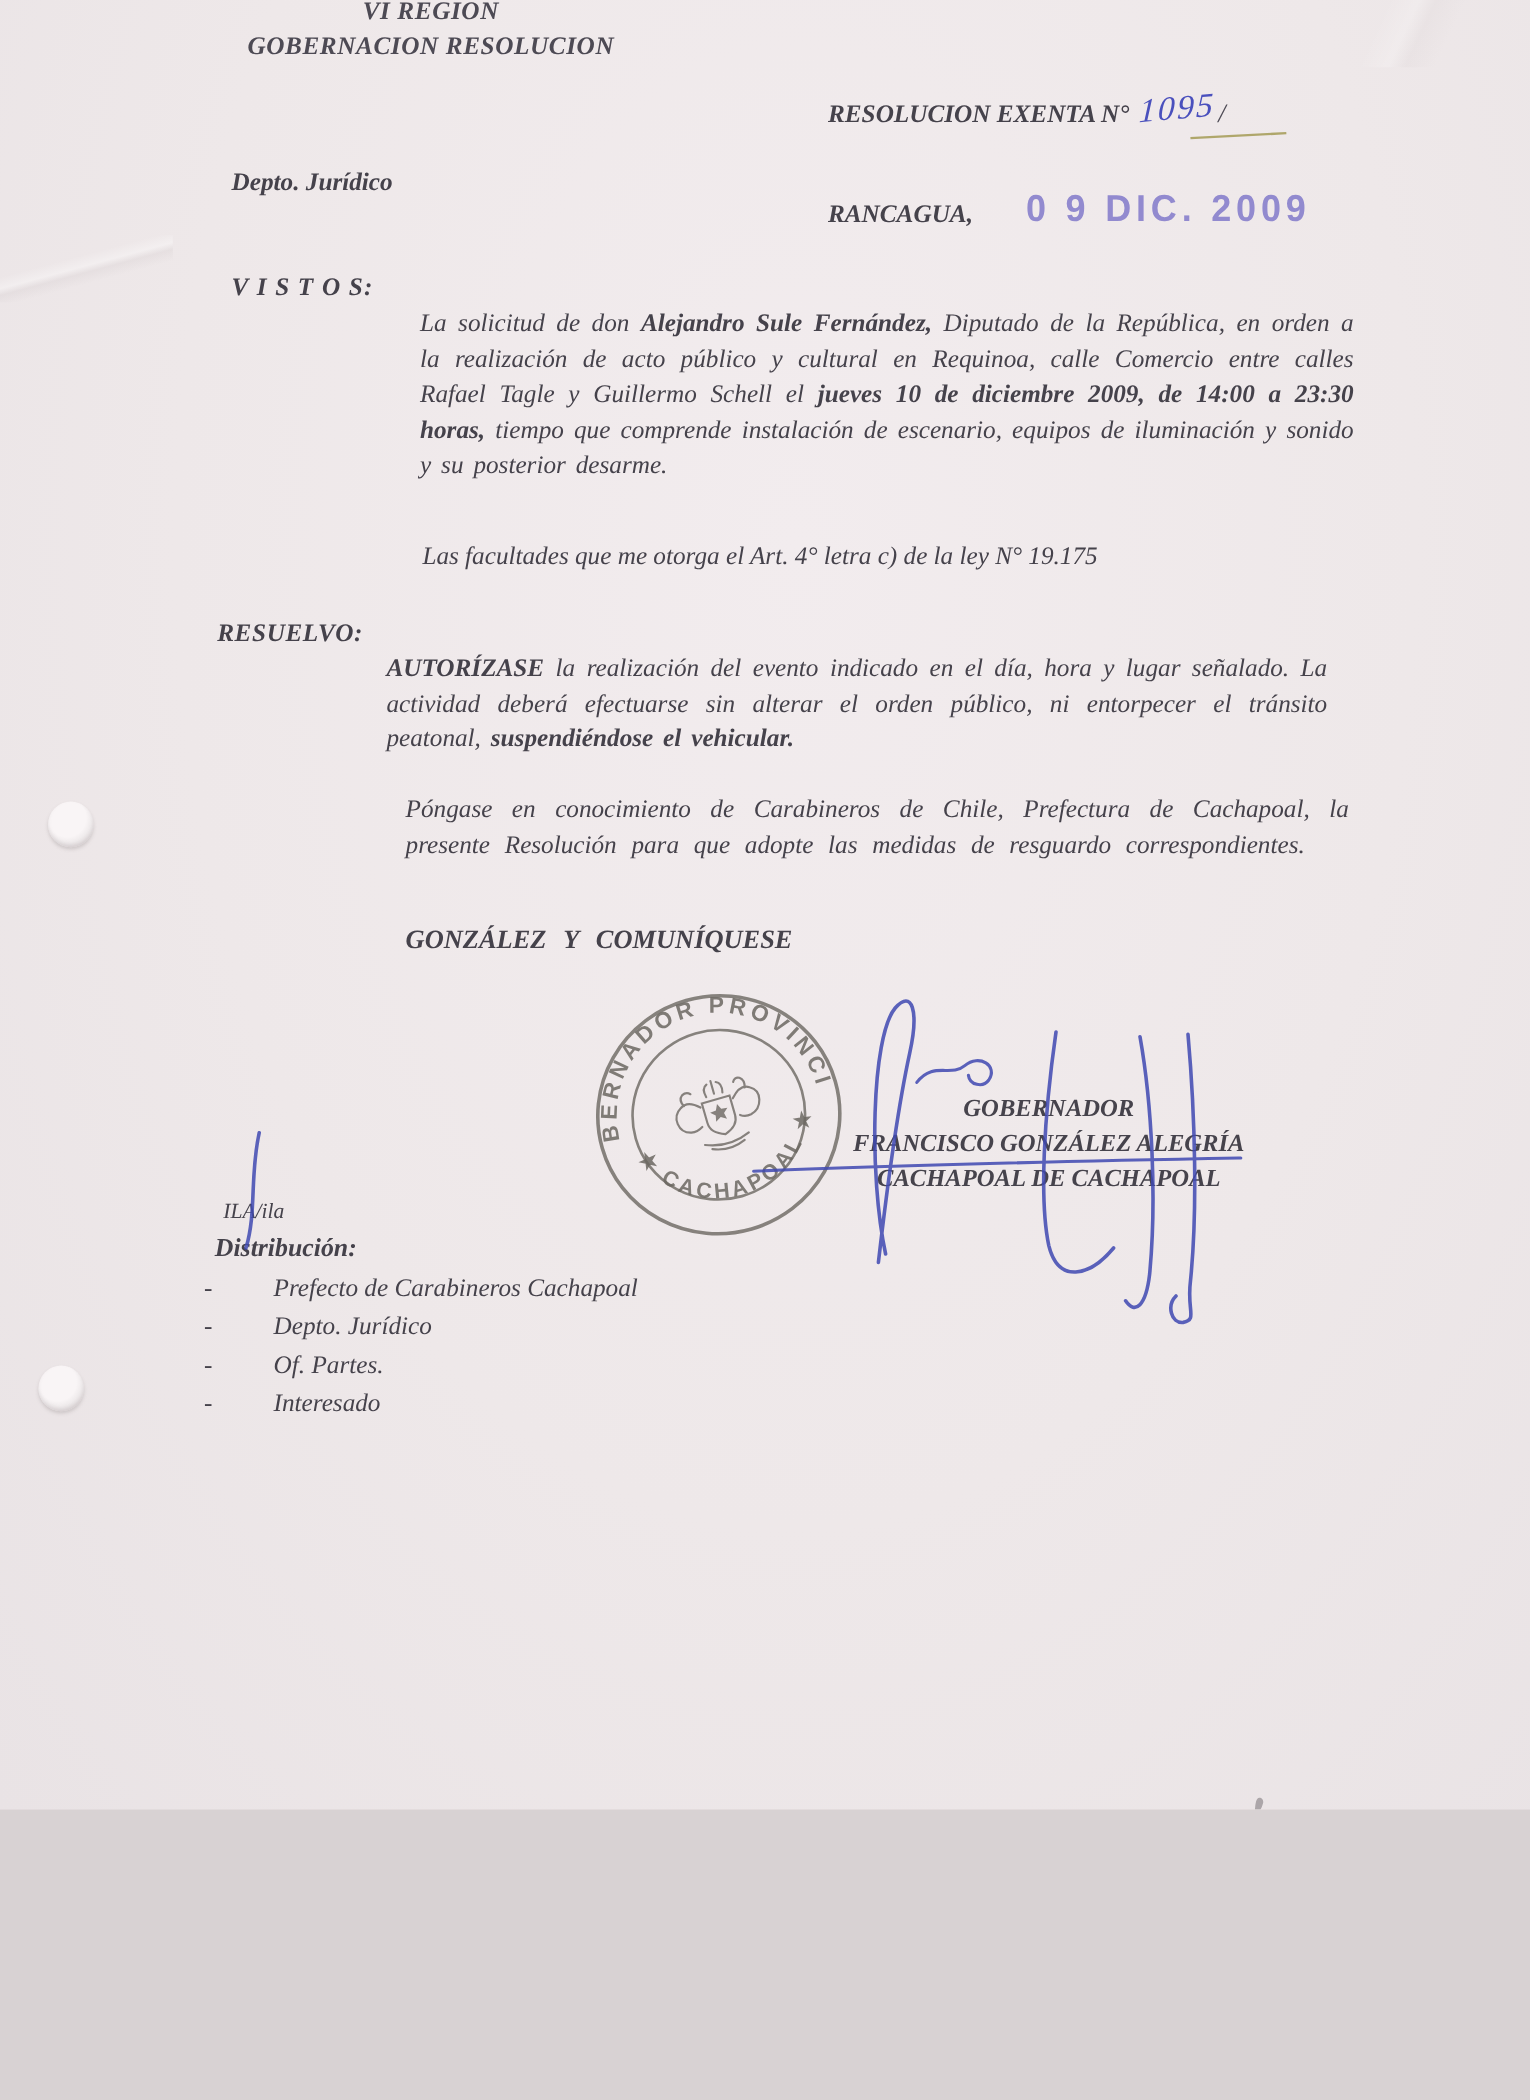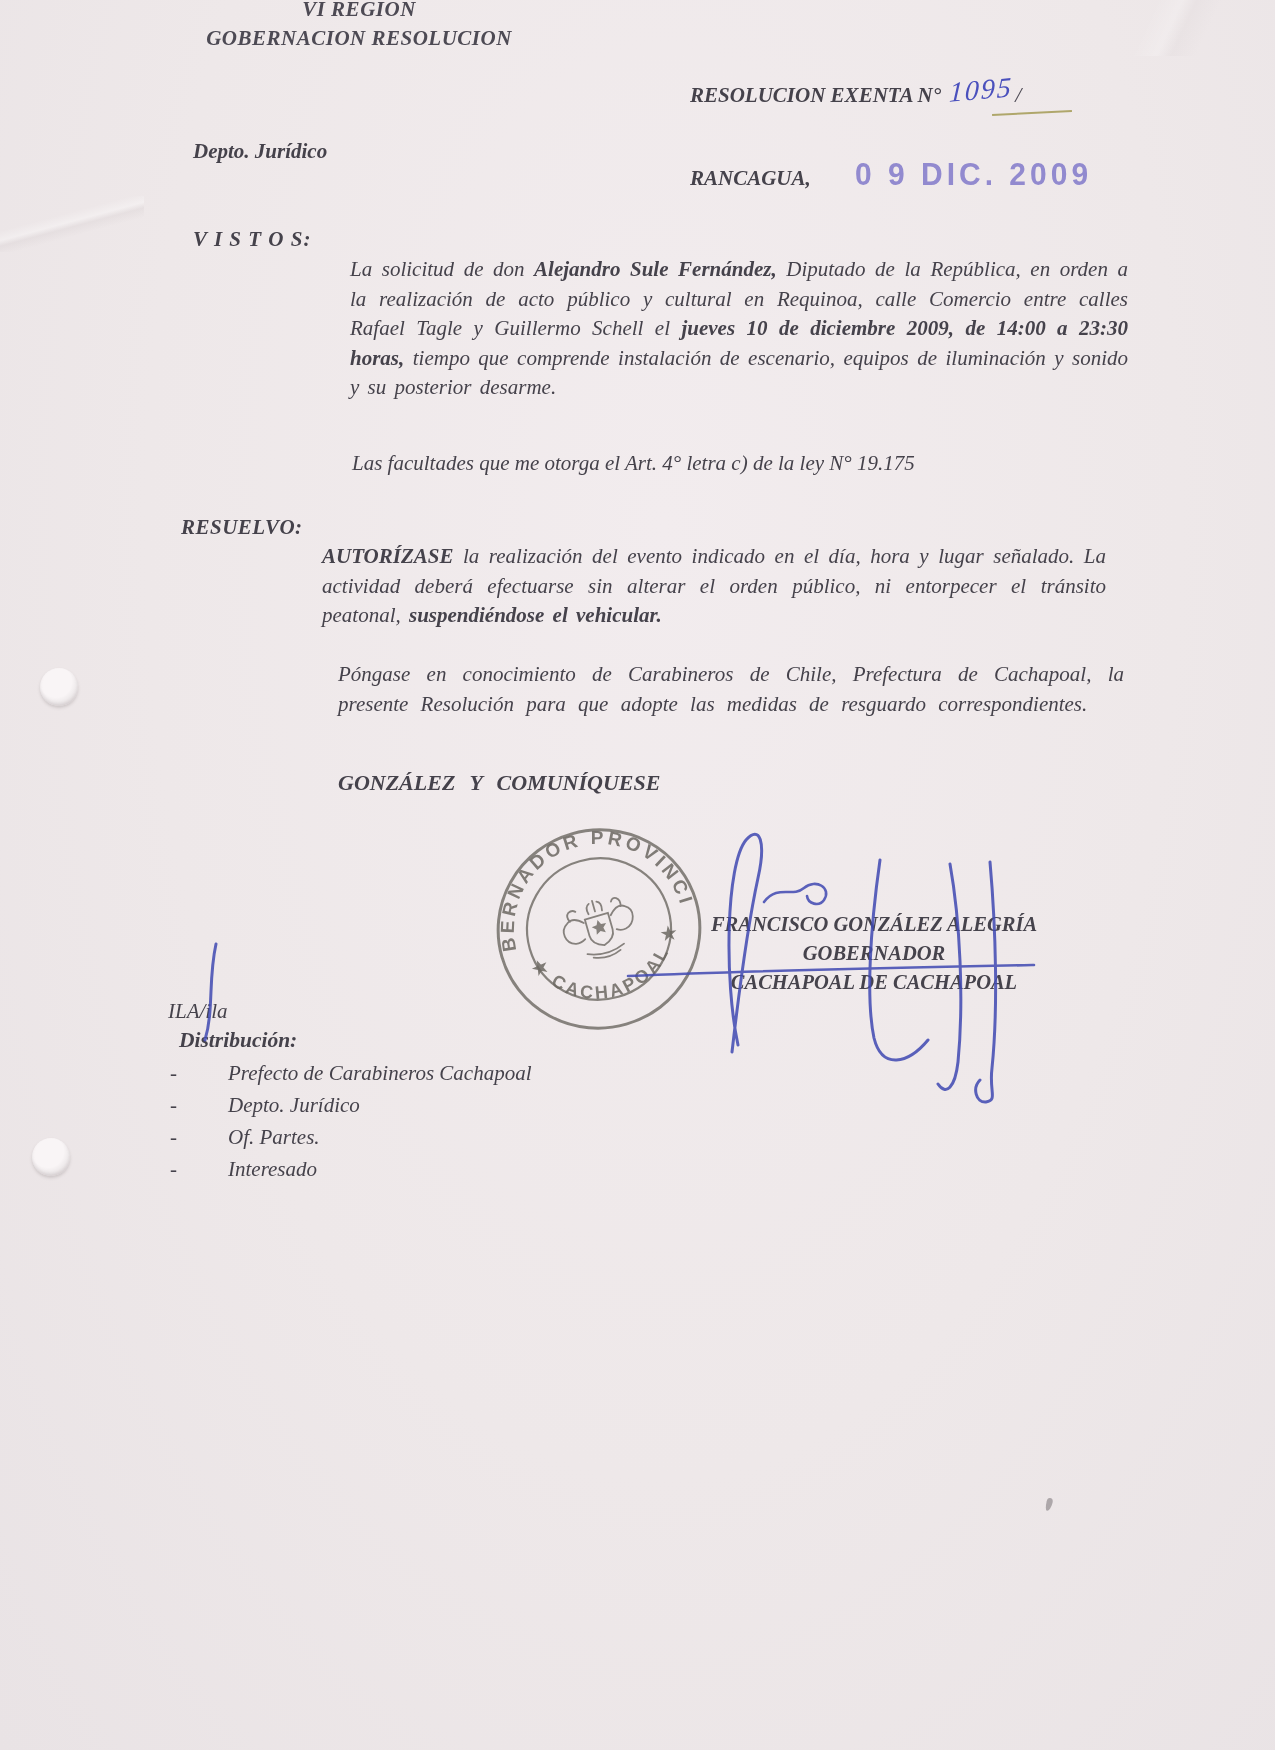--- a/index.html
+++ b/index.html
@@ -1,17 +1,17 @@
 <!DOCTYPE html>
 <html><head>
 <meta charset="utf-8">
 <style>
   html,body { margin:0; padding:0; background:#d8d2d3; }
   .page {
-    position:relative; width:1275px; height:1750px; overflow:hidden;
+    position:relative; width:1275px; height:1508px; overflow:hidden;
     background:#eee8e9;
     background-image: radial-gradient(ellipse at 52% 30%, #f2ecee 0%, #eee8e9 55%, #e9e3e5 100%);
     font-family:"Liberation Serif","DejaVu Serif",serif;
     color:#45424b;
   }
   .abs { position:absolute; }
   .bold { font-weight:700; }
 
   
   .letterhead { left:163px; top:-5px; width:392px; text-align:center;
@@ -49,21 +49,21 @@
     font-size:22px; word-spacing:9px; }
 
   
   .seal { left:492px; top:824px; width:214px; height:210px; transform:rotate(-16deg); opacity:.88; }
   .sig-block { left:620px; top:910px; width:508px; text-align:center;
     font-style:italic; font-weight:700; font-size:20.5px; line-height:29.2px; color:#46434c; }
   .sig-svg { left:598px; top:800px; width:470px; height:330px; z-index:6; }
   .ila-stroke { left:194px; top:938px; width:34px; height:108px; z-index:6; }
 
   
-  .initials { left:168px; top:999px; font-style:italic; font-size:21px;font-family:Liberation Serif, serif; }
+  .initials { left:186px; top:999px; font-style:italic; font-size:18px;font-family:Liberation Serif, serif; }
   .dist-head { left:179px; top:1028px; font-style:italic; font-weight:700; font-size:21.5px; }
   .dist-list { left:170px; top:1058px; width:560px; }
   .dist-row { display:flex; font-style:italic; font-size:21px; height:32px; line-height:30px; }
   .dist-dash { width:58px; }
 
   
   .punch { border-radius:50%; width:38px; height:38px;
     background:radial-gradient(circle at 42% 36%, #f9f5f6 0 48%, #efebec 62%, #e2dcdd 78%, #ebe5e6 100%);
     box-shadow:0 2px 3px rgba(120,110,112,.25), inset 0 -2px 3px rgba(150,140,142,.18); }
   .punch1 { left:40px; top:668px; }
@@ -134,22 +134,22 @@
       <path d="M94,95 q-9,-9 -16,-4 q-7,4 -6,12 q1,8 9,10 q5,1 10,-2"></path>
       <path d="M81,90 q-3,-6 1,-9 q4,-2 7,1"></path>
       <path d="M122,95 q9,-10 16,-5 q7,4 5,12 q-2,8 -10,10 q-5,1 -9,-2"></path>
       <path d="M134,89 q2,-6 -2,-9 q-4,-2 -6,2"></path>
       <path d="M101,88 q-2,-8 3,-10 M108,87 q0,-9 0,-11 M115,88 q2,-8 -3,-10"></path>
       <path d="M89,126 q19,8 38,0 M94,131 q14,6 28,0"></path>
     </g>
   </svg>
 
   <div class="abs sig-block">
+    <div>GOBERNADOR</div>
     <div>FRANCISCO GONZÁLEZ ALEGRÍA</div>
-    <div>GOBERNADOR</div>
     <div>CACHAPOAL DE CACHAPOAL</div>
   </div>
 
   <svg class="abs sig-svg" viewBox="0 0 470 330">
     <g fill="none" stroke="#4049b2" stroke-linecap="round" opacity=".85">
       <path stroke-width="3" d="M 140,245 C 126,180 128,64 148,40 C 162,24 168,42 160,78 C 150,124 140,200 134,252"></path>
       <path stroke-width="2.6" d="M 166,102 C 180,84 194,98 206,88 C 218,78 234,88 226,100 C 221,107 210,104 209,96"></path>
       <path stroke-width="3" d="M 282,60 C 272,130 268,200 276,238 C 284,270 310,264 330,240"></path>
       <path stroke-width="3" d="M 352,64 C 362,120 366,200 360,262 C 357,288 348,296 340,284"></path>
       <path stroke-width="3" d="M 392,62 C 398,130 400,210 394,268 C 391,292 400,300 388,302 C 378,303 374,288 382,280"></path>

